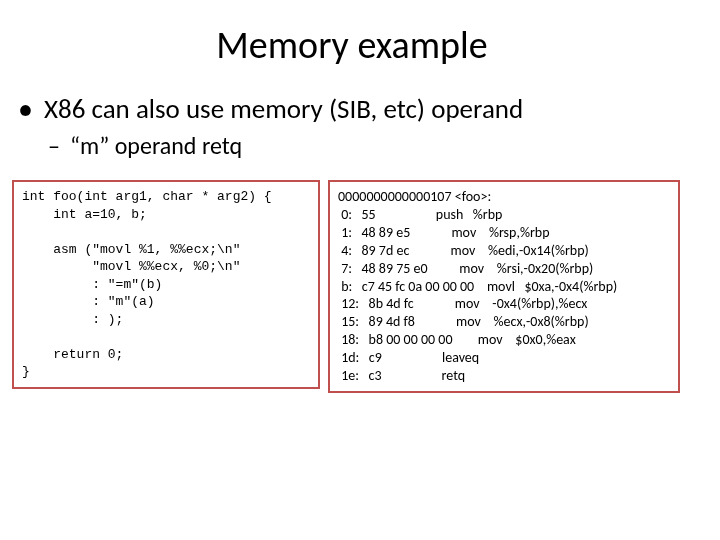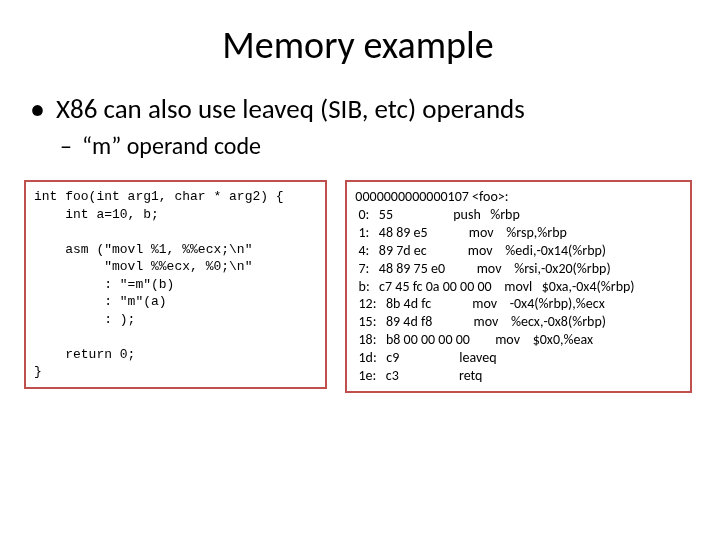--- a/index.html
+++ b/index.html
@@ -9,21 +9,21 @@
     height: 540px;
     background: #fff;
     font-family: Calibri, Arial, sans-serif;
     color: #000;
   }
   .slide {
     width: 720px;
     height: 432px;
     position: relative;
     box-sizing: border-box;
-    padding: 18px 28px 20px 24px;
+    padding: 18px 28px 20px 12px;
   }
   .title {
     text-align: center;
     font-size: 38px;
     font-weight: 400;
     margin: 4px 0 24px 0;
   }
   .bullets {
     margin: 0 0 20px 6px;
     padding: 0;
@@ -51,21 +51,21 @@
     margin-top: 4px;
   }
   .b2::before {
     content: "–";
     position: absolute;
     left: 30px;
     top: 0;
   }
   .panels {
     display: flex;
-    gap: 18px;
+    gap: 8px;
     align-items: flex-start;
   }
   .code-box {
     border: 2px solid #c0504d;
     box-sizing: border-box;
     padding: 6px 8px;
     background: #fff;
   }
   .code-left {
     width: 308px;
@@ -82,22 +82,22 @@
     white-space: pre;
   }
 </style>
 </head>
 <body>
 
 <div class="slide">
   <h1 class="title">Memory example</h1>
 
   <ul class="bullets">
-    <li class="b1">X86 can also use leaveq (SIB, etc) operands</li>
-    <li class="b2">“m” operand code</li>
+    <li class="b1">X86 can also use memory (SIB, etc) operand</li>
+    <li class="b2">“m” operand retq</li>
   </ul>
 
   <div class="panels">
     <div class="code-box code-left">int foo(int arg1, char * arg2) {
     int a=10, b;
 
     asm ("movl %1, %%ecx;\n"
          "movl %%ecx, %0;\n"
          : "=m"(b)
          : "m"(a)

